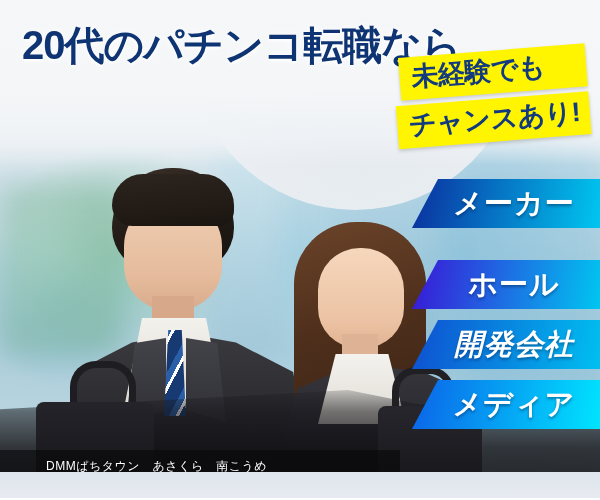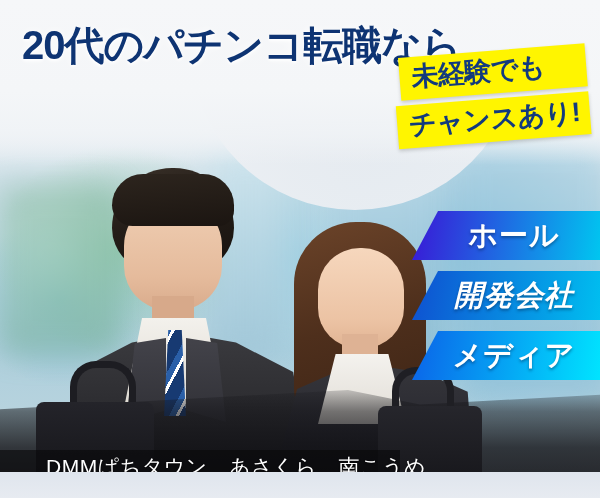--- a/index.html
+++ b/index.html
@@ -251,21 +251,21 @@
   .credit {
     position: absolute;
     left: 0; top: 450px;
     width: 400px; height: 33px;
     background: rgba(8,8,10,.62);
     display: flex;
     align-items: center;
   }
   .credit span {
     color: #ffffff;
-    font-size: 21px;
+    font-size: 12px;
     padding-left: 46px;
     letter-spacing: .5px;
     white-space: nowrap;
     text-shadow: 0 1px 2px rgba(0,0,0,.6);
   }
 </style>
 </head>
 <body>
 
 <div class="banner">
@@ -309,20 +309,23 @@
 
   <div class="headline">20代のパチンコ転職なら</div>
 
 
   <div class="badge">
     <div class="badge-line">未経験でも</div>
     <div class="badge-line">チャンスあり!</div>
   </div>
 
   <div class="cat-list">
+    <div class="cat-bar" style="background: linear-gradient(100deg, rgb(11, 47, 158) 0%, rgb(0, 198, 240) 100%);">
+      <span>メーカー</span>
+    </div>
     <div class="cat-bar" style="background: linear-gradient(100deg, rgb(58, 23, 214) 0%, rgb(0, 198, 240) 100%); margin-top: 32px;">
       <span>ホール</span>
     </div>
     <div class="cat-bar" style="background: linear-gradient(100deg, rgb(15, 79, 208) 0%, rgb(0, 191, 240) 100%); font-style: italic;">
       <span>開発会社</span>
     </div>
     <div class="cat-bar" style="background: linear-gradient(100deg, rgb(11, 99, 232) 0%, rgb(0, 228, 255) 100%);">
       <span>メディア</span>
     </div>
   </div>

